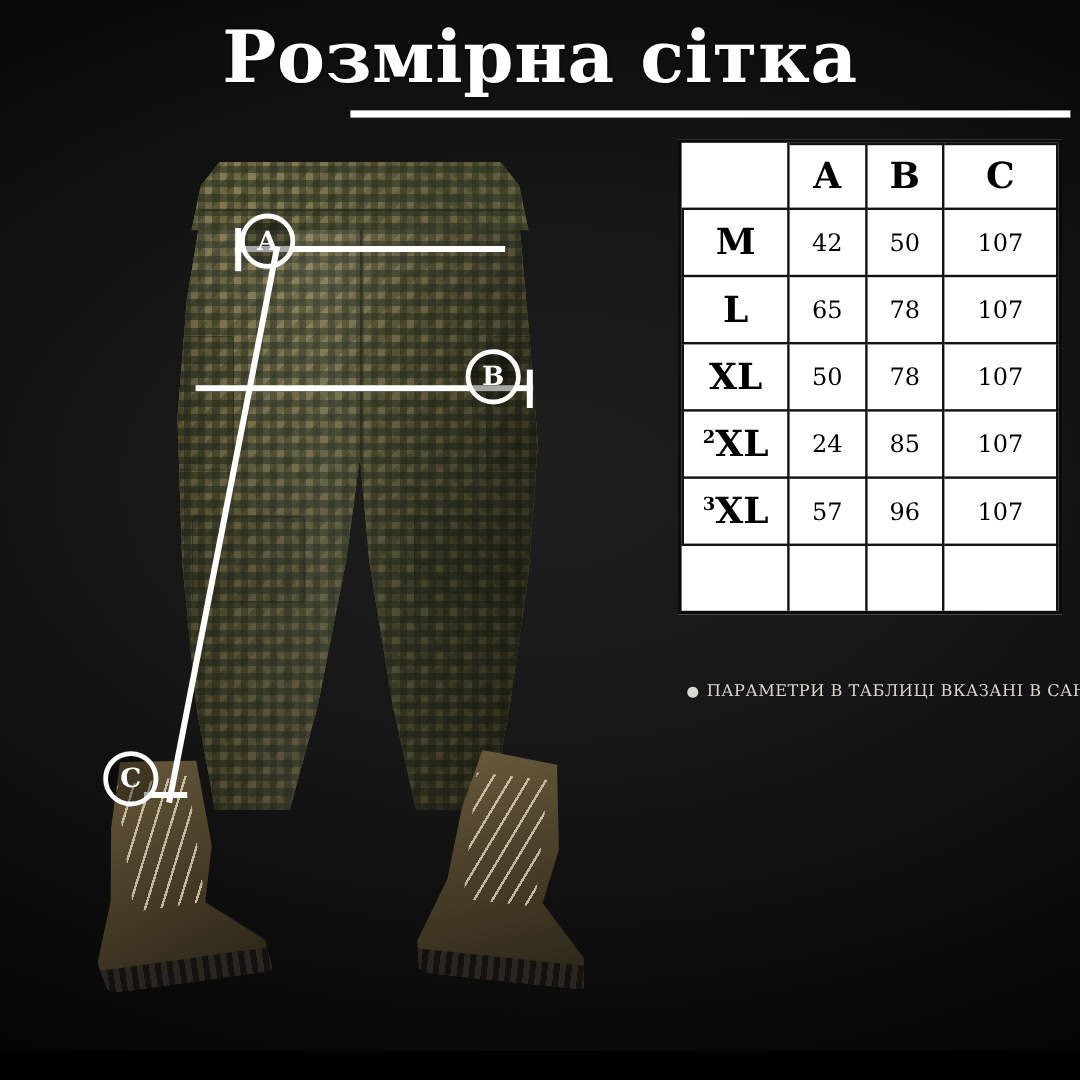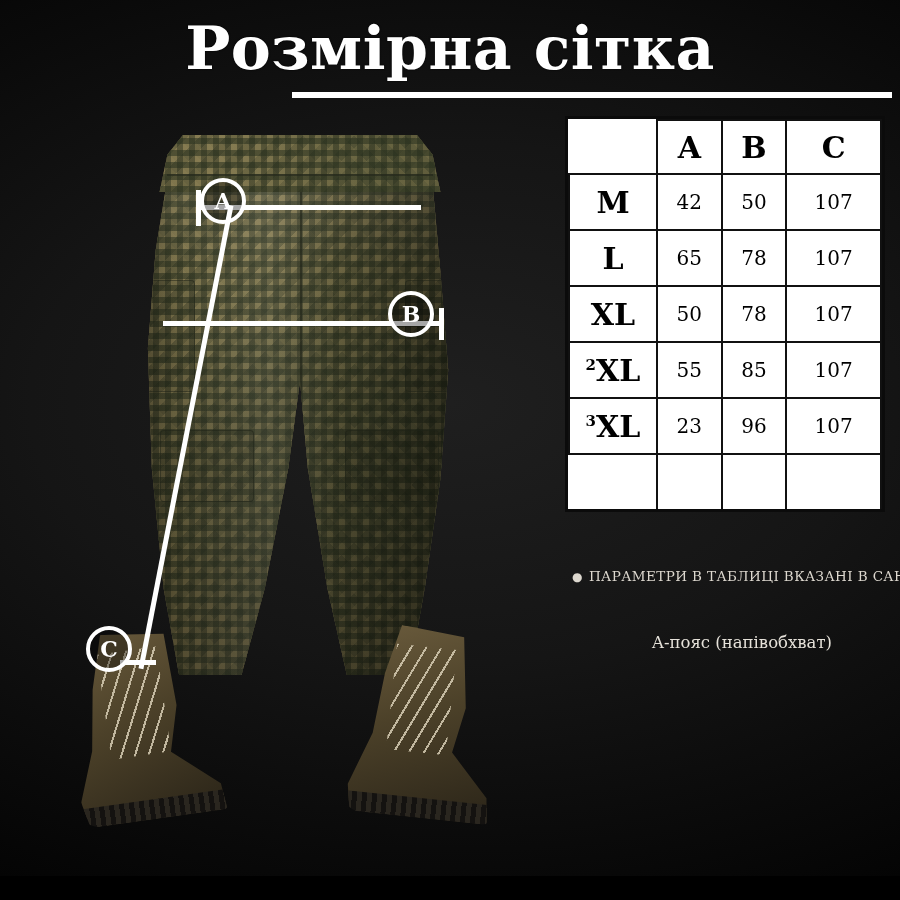--- a/index.html
+++ b/index.html
@@ -351,41 +351,40 @@
           <td class="val">107</td>
         </tr>
         <tr>
           <th class="row-head"><span>XL</span></th>
           <td class="val">50</td>
           <td class="val">78</td>
           <td class="val">107</td>
         </tr>
         <tr>
           <th class="row-head"><sup>2</sup><span>XL</span></th>
-          <td class="val">55</td>
+          <td class="val">24</td>
           <td class="val">85</td>
           <td class="val">107</td>
         </tr>
         <tr>
           <th class="row-head"><sup>3</sup><span>XL</span></th>
-          <td class="val">23</td>
+          <td class="val">57</td>
           <td class="val">96</td>
           <td class="val">107</td>
         </tr>
         <tr class="spacer-row">
           <td class="first"></td>
           <td></td>
           <td></td>
           <td></td>
         </tr>
       </tbody>
     </table>
   </div>
 
   <div class="note">
     <span class="bullet">●</span><span>ПАРАМЕТРИ В ТАБЛИЦІ ВКАЗАНІ В САНТИМЕТРАХ</span>
   </div>
 
   <div class="legend">
-    <div>A-пояс (напівобхват)</div>
   </div>
 
 </div>
 
 </body></html>

